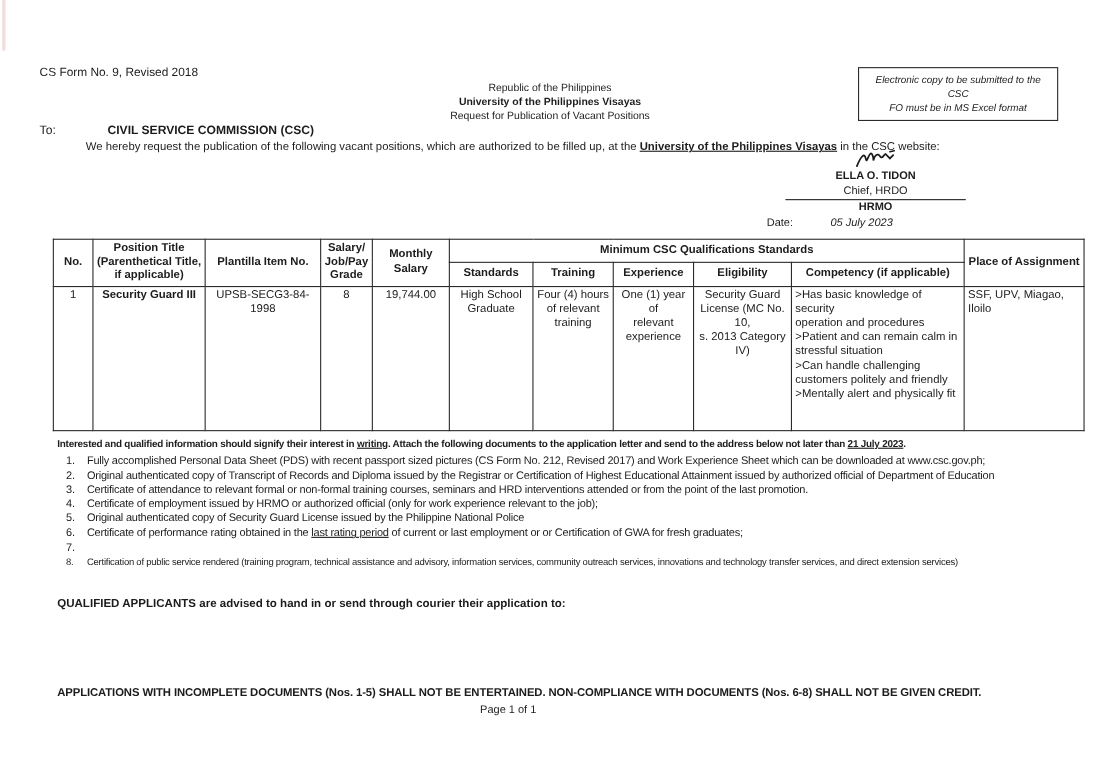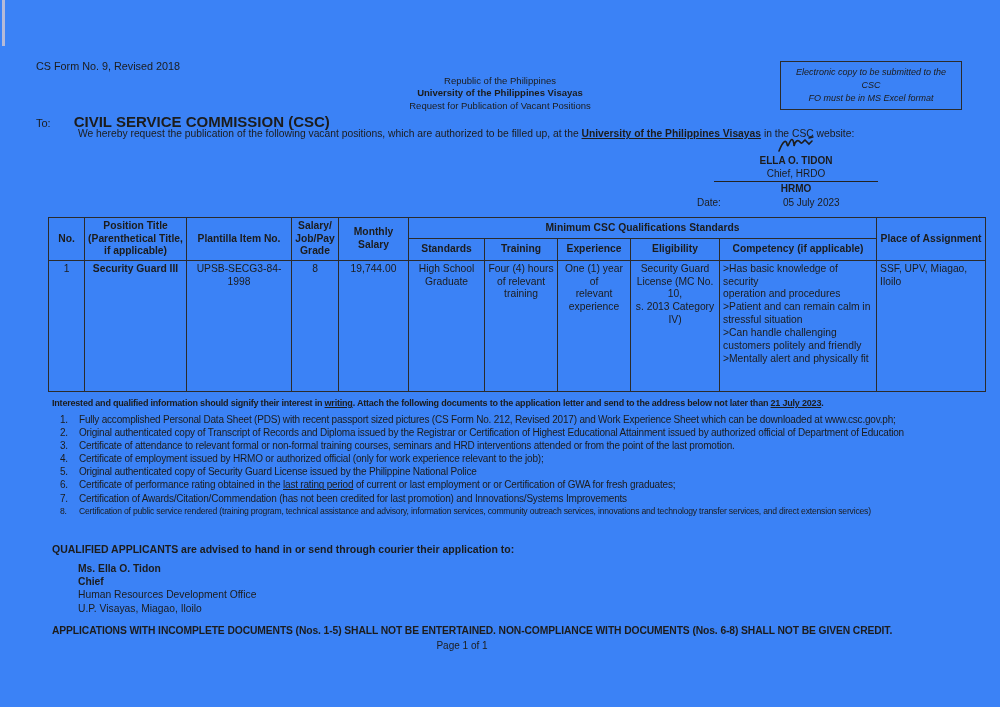--- a/index.html
+++ b/index.html
@@ -1,41 +1,41 @@
 <!DOCTYPE html>
 <html><head>
 <meta charset="utf-8">
 <style>
   html,body{margin:0;padding:0;background:#e9e9e9;}
   .page{
     position:relative; width:1000px; height:707px; overflow:hidden;
-    background:#3b82f6; color:#1c1c1c;
+    background:#ffffff; color:#1c1c1c;
     font-family:"Liberation Sans", sans-serif;
   }
   .abs{position:absolute;}
   .b{font-weight:bold;}
   .u{text-decoration:underline;}
   .scan-artifact{left:2px; top:0; width:3px; height:46px; background:#e9d2cc; opacity:.7;}
 
   .form-no{left:36px; top:60px; font-size:10.8px;}
   .note-box{
     right:38px; top:61px; width:168px; border:1.4px solid #2b2b2b;
     padding:4px 6px; text-align:center; font-style:italic; font-size:9px; line-height:1.45;
   }
   .center-head{left:0; top:75px; width:1000px; text-align:center; font-size:9.5px; line-height:1.3;}
 
   .to-line{left:36px; top:113px; font-size:11px;}
-  .to-line .recipient{margin-left:7px; font-size:15px;padding-left:16px;}
+  .to-line .recipient{margin-left:31px; font-size:11px;padding-left:16px;}
   .request-line{left:78px; top:128px; font-size:10.3px; white-space:nowrap;}
 
   .sig-block{left:706px; top:136px; width:180px; text-align:center; font-size:10px; line-height:1.3;}
   .sig-block svg{display:block; margin:0 auto 1px auto;}
   .sig-rule{border-top:1.4px solid #222; margin:1px 8px 0 8px;}
   .date-row{left:697px; top:197px; font-size:10px;}
-  .date-row .date-value{margin-left:62px;}
+  .date-row .date-value{margin-left:34px;font-style:italic;}
 
   table.vacancies{
     position:absolute; left:48px; top:217px; width:937px;
     border-collapse:collapse; table-layout:fixed; font-size:10.3px;
   }
   table.vacancies th, table.vacancies td{
     border:1.4px solid #2b2b2b; padding:2px 3px; white-space:pre-line; overflow:hidden;
   }
   table.vacancies th{font-weight:bold; text-align:center; vertical-align:middle; line-height:1.22;}
   table.vacancies td{vertical-align:top; text-align:center; line-height:1.25;}
@@ -188,34 +188,27 @@
     <div class="li">
       <span class="num">5.</span>
       <span class="txt">Original authenticated copy of Security Guard License issued by the Philippine National Police</span>
     </div>
     <div class="li">
       <span class="num">6.</span>
       <span class="txt"><span>Certificate of performance rating obtained in the </span><span class="u">last rating period</span><span> of current or last employment or or Certification of GWA for fresh graduates;</span></span>
     </div>
     <div class="li">
       <span class="num">7.</span>
-      <span class="txt">Certification of Awards/Citation/Commendation (has not been credited for last promotion) and Innovations/Systems Improvements</span>
     </div>
     <div class="li small">
       <span class="num">8.</span>
       <span class="txt">Certification of public service rendered (training program, technical assistance and advisory, information services, community outreach services, innovations and technology transfer services, and direct extension services)</span>
     </div>
   </div>
 
   <div class="abs qualified-heading">QUALIFIED APPLICANTS are advised to hand in or send through courier their application to:</div>
 
-  <div class="abs contact">
-    <div class="b">Ms. Ella O. Tidon</div>
-    <div class="b">Chief</div>
-    <div>Human Resources Development Office</div>
-    <div>U.P. Visayas, Miagao, Iloilo</div>
-  </div>
 
   <div class="abs warning">APPLICATIONS WITH INCOMPLETE DOCUMENTS (Nos. 1-5) SHALL NOT BE ENTERTAINED. NON-COMPLIANCE WITH DOCUMENTS (Nos. 6-8) SHALL NOT BE GIVEN CREDIT.</div>
 
   <div class="abs footer">Page 1 of 1</div>
 
 </div>
 
 </body></html>

